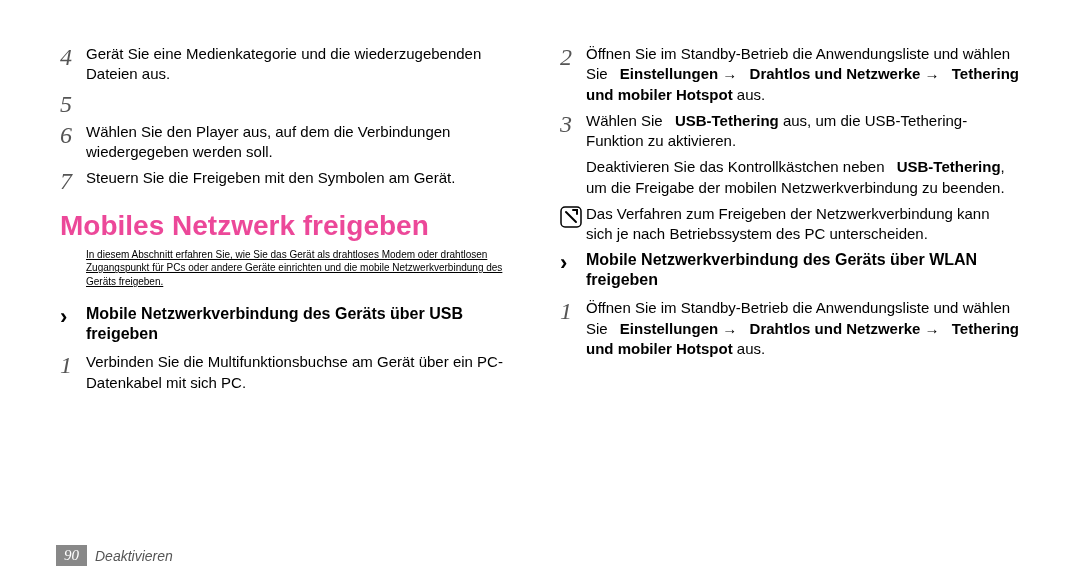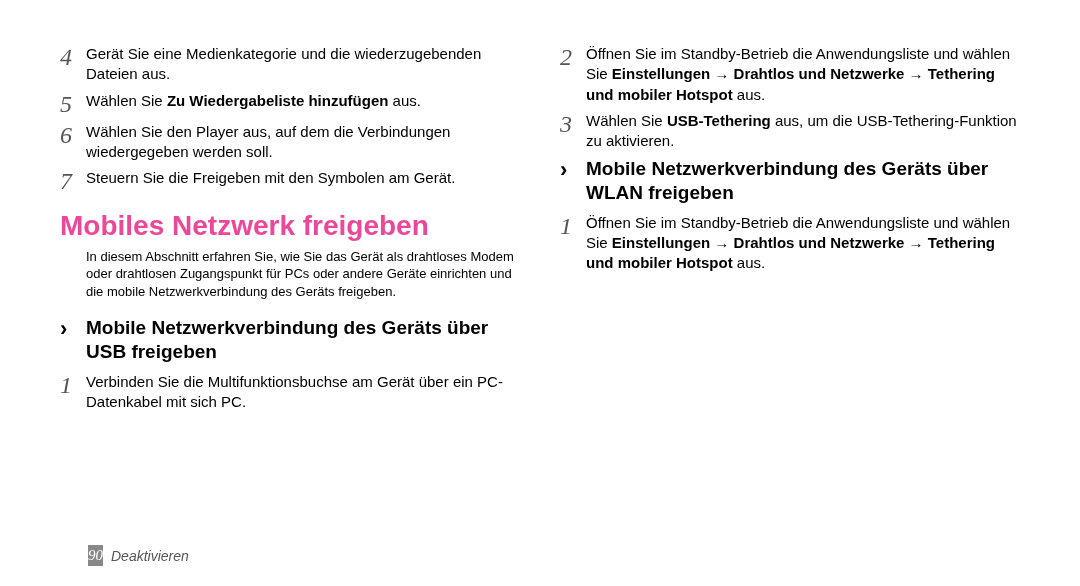--- a/index.html
+++ b/index.html
@@ -46,41 +46,42 @@
   }
   .section-title {
     color: #ec4899;
     font-size: 28px;
     font-weight: 600;
     margin-top: 18px;
     margin-bottom: 6px;
     line-height: 1.1;
   }
   .intro {
-    font-size: 13px;
+    font-size: 10px;
     line-height: 1.35;
     margin-left: 26px;
     margin-bottom: 16px;
+    text-decoration: underline;
   }
   .subsection {
     display: flex;
     align-items: flex-start;
     margin-bottom: 8px;
     margin-top: 4px;
   }
   .sub-marker {
     flex: 0 0 26px;
     font-size: 22px;
     font-weight: 700;
     line-height: 1;
     padding-top: 2px;
   }
   .sub-title {
     flex: 1;
-    font-size: 19px;
+    font-size: 16px;
     font-weight: 700;
     line-height: 1.25;
   }
   .note-row {
     display: flex;
     align-items: flex-start;
     margin-top: 6px;
     margin-bottom: 6px;
   }
   .note-icon {
@@ -98,47 +99,43 @@
     left: 56px;
     bottom: 20px;
     display: flex;
     align-items: center;
     font-size: 14px;
     color: #555;
   }
   .page-box {
     background: #888;
     color: #fff;
-    padding: 2px 0;
+    padding: 2px 8px;
     font-style: italic;
     font-family: Georgia, serif;
     margin-right: 8px;
     font-size: 15px;
-    margin-left: 32px;
   }
   .footer-label { font-style: italic; }
-  b { font-weight: 700; }
+  b { font-weight: 700; margin-left: 8px; }
 </style>
 </head>
 <body>
 
 <div class="columns">
 
   <div class="col">
 
     <div class="step">
       <div class="step-num">4</div>
       <div class="step-text">Gerät Sie eine Medienkategorie und die wiederzugebenden Dateien aus.</div>
     </div>
 
     <div class="step">
       <div class="step-num">5</div>
-      <div class="step-text">
-        <span>Wählen Sie </span><b>Zu Wiedergabeliste hinzufügen</b><span> aus.</span>
-      </div>
     </div>
 
     <div class="step">
       <div class="step-num">6</div>
       <div class="step-text">Wählen Sie den Player aus, auf dem die Verbindungen wiedergegeben werden soll.</div>
     </div>
 
     <div class="step">
       <div class="step-num">7</div>
       <div class="step-text">Steuern Sie die Freigeben mit den Symbolen am Gerät.</div>
@@ -167,21 +164,34 @@
         <span>Öffnen Sie im Standby-Betrieb die Anwendungsliste und wählen Sie </span><b>Einstellungen</b><span> → </span><b>Drahtlos und Netzwerke</b><span> → </span><b>Tethering und mobiler Hotspot</b><span> aus.</span>
       </div>
     </div>
 
     <div class="step">
       <div class="step-num">3</div>
       <div class="step-text">
         <span>Wählen Sie </span><b>USB-Tethering</b><span> aus, um die USB-Tethering-Funktion zu aktivieren.</span>
       </div>
     </div>
-
+    <div class="indent-text">
+      <span>Deaktivieren Sie das Kontrollkästchen neben </span><b>USB-Tethering</b><span>, um die Freigabe der mobilen Netzwerkverbindung zu beenden.</span>
+    </div>
+
+    <div class="note-row">
+      <div class="note-icon">
+        <svg width="22" height="22" viewBox="0 0 22 22">
+          <rect x="1" y="1" width="20" height="20" rx="4" ry="4" fill="none" stroke="#000" stroke-width="1.5"></rect>
+          <line x1="6" y1="6" x2="16" y2="16" stroke="#000" stroke-width="2" stroke-linecap="round"></line>
+          <path d="M13 4 L17 4 L17 8" fill="none" stroke="#000" stroke-width="2" stroke-linecap="round"></path>
+        </svg>
+      </div>
+      <div class="note-text">Das Verfahren zum Freigeben der Netzwerkverbindung kann sich je nach Betriebssystem des PC unterscheiden.</div>
+    </div>
 
     <div class="subsection">
       <div class="sub-marker">›</div>
       <div class="sub-title">Mobile Netzwerkverbindung des Geräts über WLAN freigeben</div>
     </div>
 
     <div class="step">
       <div class="step-num">1</div>
       <div class="step-text">
         <span>Öffnen Sie im Standby-Betrieb die Anwendungsliste und wählen Sie </span><b>Einstellungen</b><span> → </span><b>Drahtlos und Netzwerke</b><span> → </span><b>Tethering und mobiler Hotspot</b><span> aus.</span>

